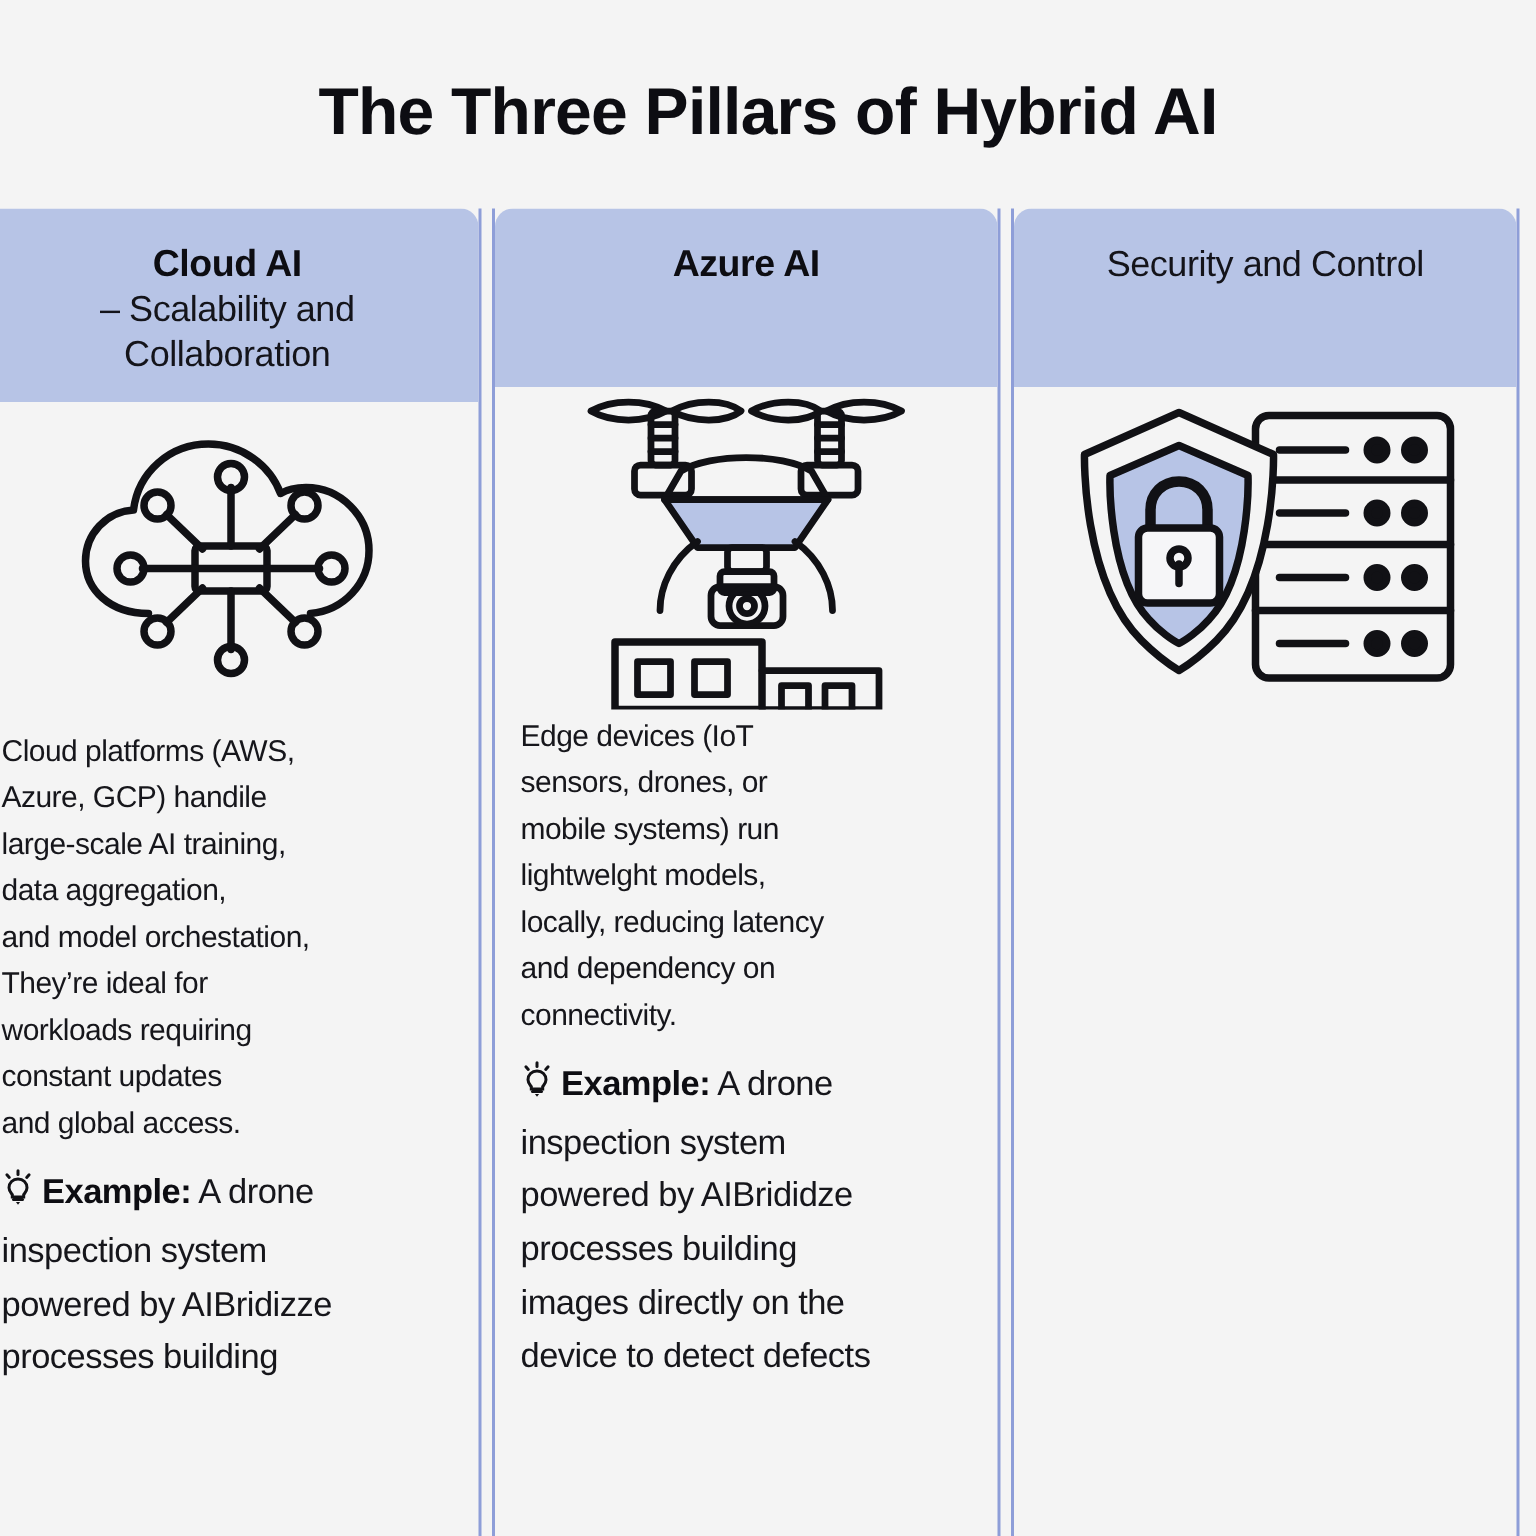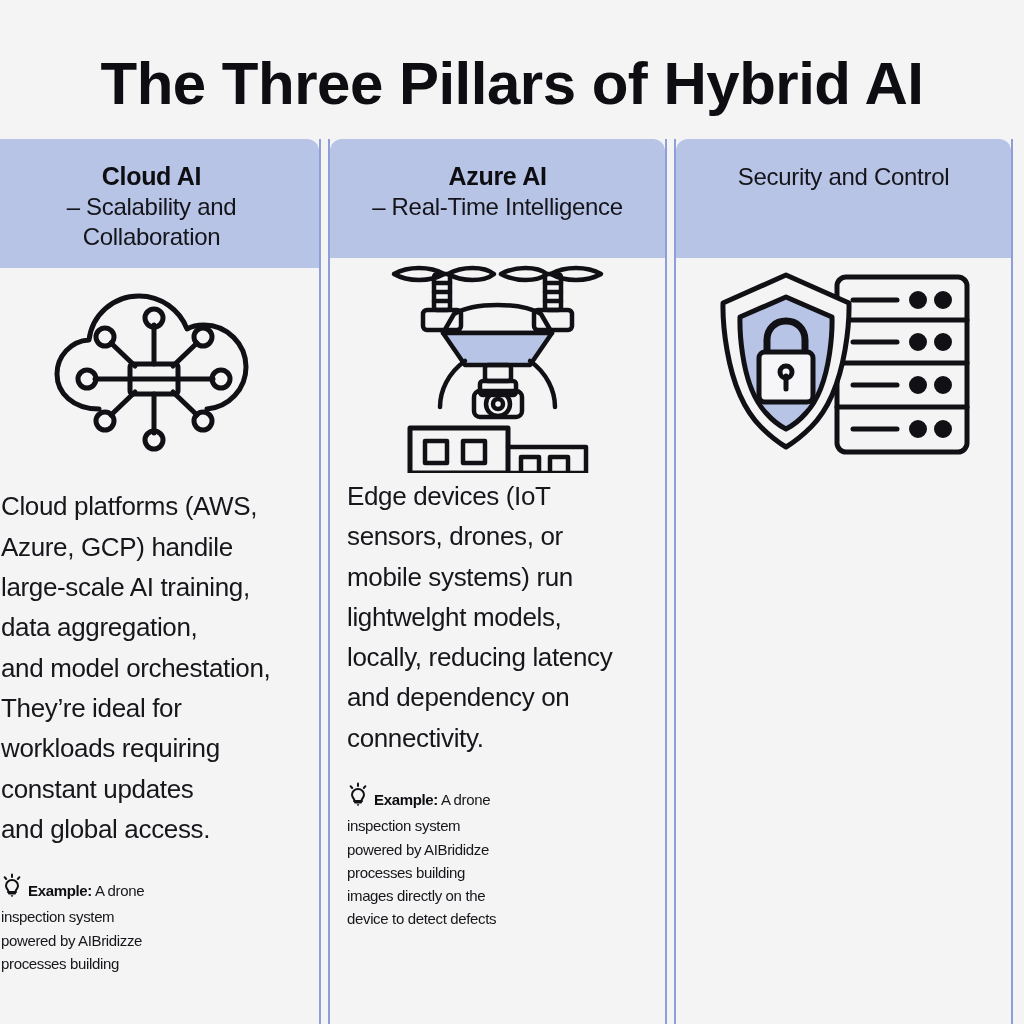--- a/index.html
+++ b/index.html
@@ -20,21 +20,21 @@
     overflow: hidden;
   }
 
   
   #page-title {
     position: absolute;
     top: 49px;
     left: 0;
     width: 1024px;
     text-align: center;
-    font-size: 60px;
+    font-size: 44px;
     font-weight: bold;
     letter-spacing: -0.5px;
     color: #0d0d12;
     line-height: 1.18;
   }
 
   
   #columns {
     position: absolute;
     top: 139px;
@@ -92,30 +92,30 @@
     box-sizing: border-box;
   }
 
   
   .col-body {
     padding: 0 17px;
     box-sizing: border-box;
   }
 
   .body-text {
-    font-size: 26px;
+    font-size: 20px;
     line-height: 1.55;
     color: #16161b;
     letter-spacing: -0.35px;
     white-space: pre-line;
   }
 
   .example-block {
-    margin-top: 24px;
-    font-size: 15px;
+    margin-top: 12px;
+    font-size: 23px;
     line-height: 1.55;
     color: #16161b;
     letter-spacing: -0.35px;
   }
 
   .example-label {
     font-weight: bold;
     color: #0d0d12;
   }
 
@@ -198,22 +198,20 @@
 inspection system
 powered by AIBridizze
 processes building</span>
         </div>
       </div>
     </div>
 
     <div class="column">
       <div class="col-header">
         <div class="col-title">Azure AI</div>
-        <div class="col-subtitle">– Real-Time
-Intelligence</div>
       </div>
 
       <div class="icon-area">
         <span>
           <svg width="215" height="212" viewBox="0 0 215 212" fill="none" stroke="#111115" stroke-width="4.5" stroke-linecap="round" stroke-linejoin="round">
 
             <path d="M4 13 C18 5 40 5 54 13 C40 21 18 21 4 13 Z"></path>
             <path d="M58 13 C72 5 94 5 104 13 C94 21 72 21 58 13 Z"></path>
             <path d="M111 13 C125 5 147 5 157 13 C147 21 125 21 111 13 Z"></path>
             <path d="M161 13 C175 5 197 5 211 13 C197 21 175 21 161 13 Z"></path>

